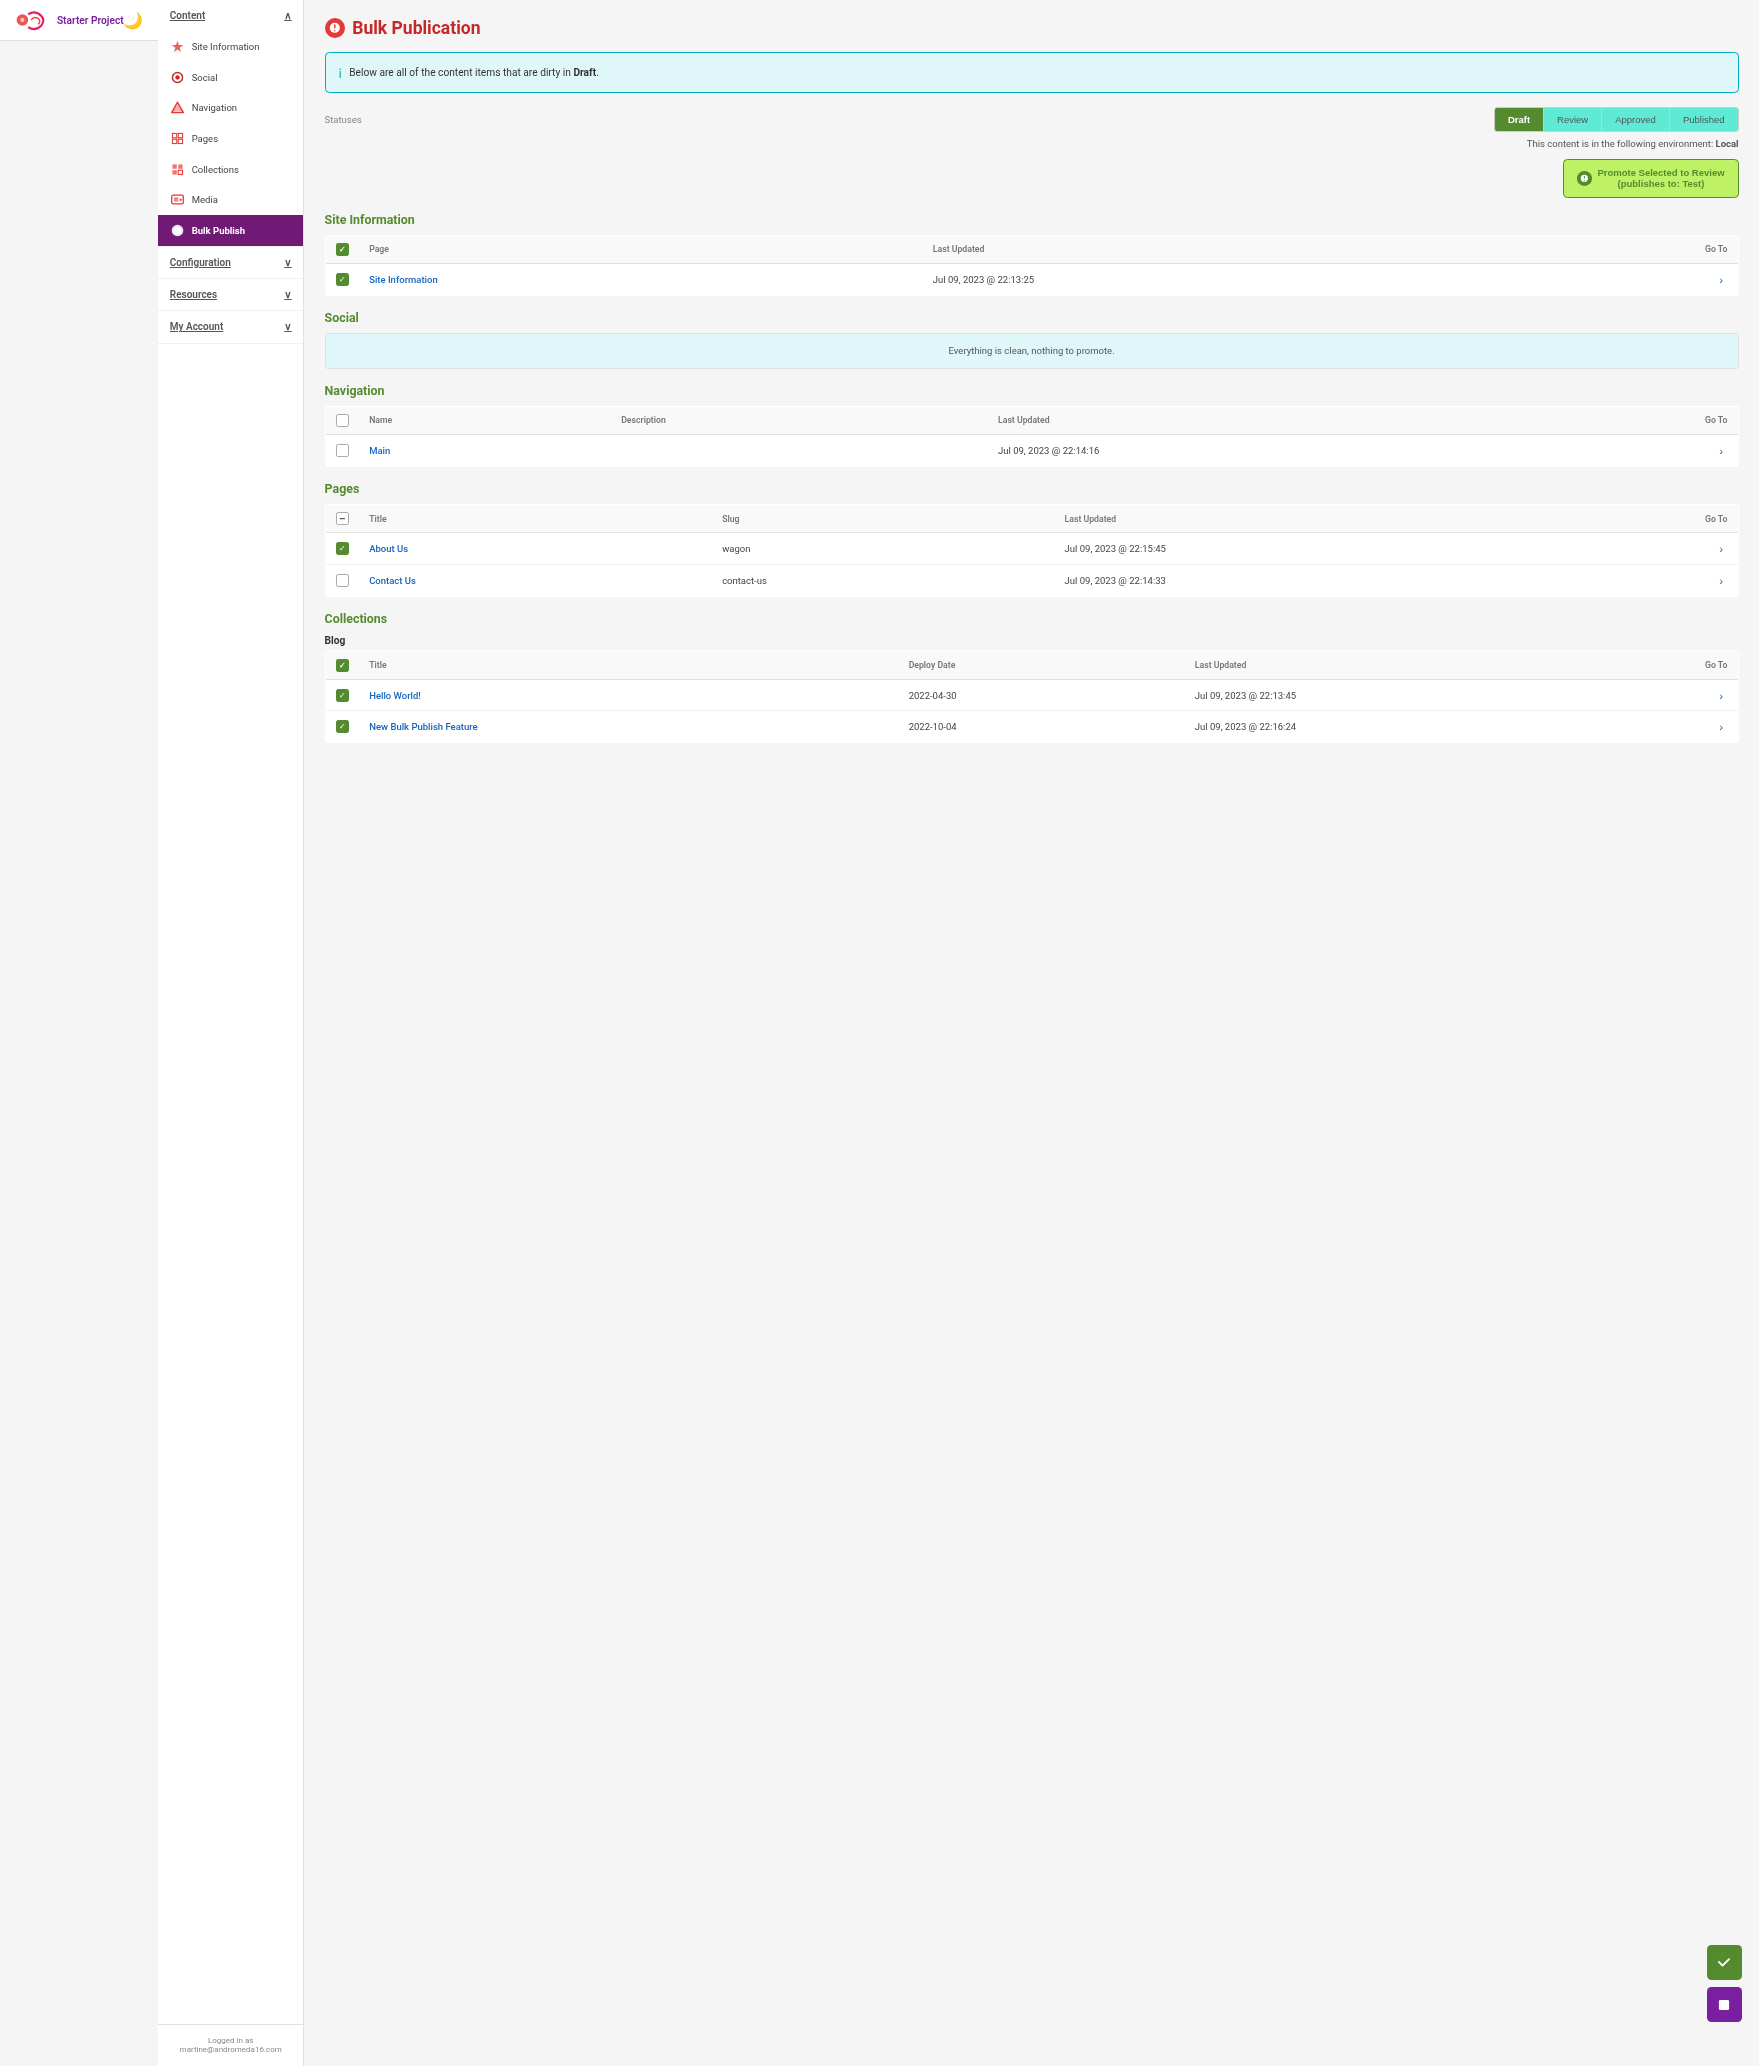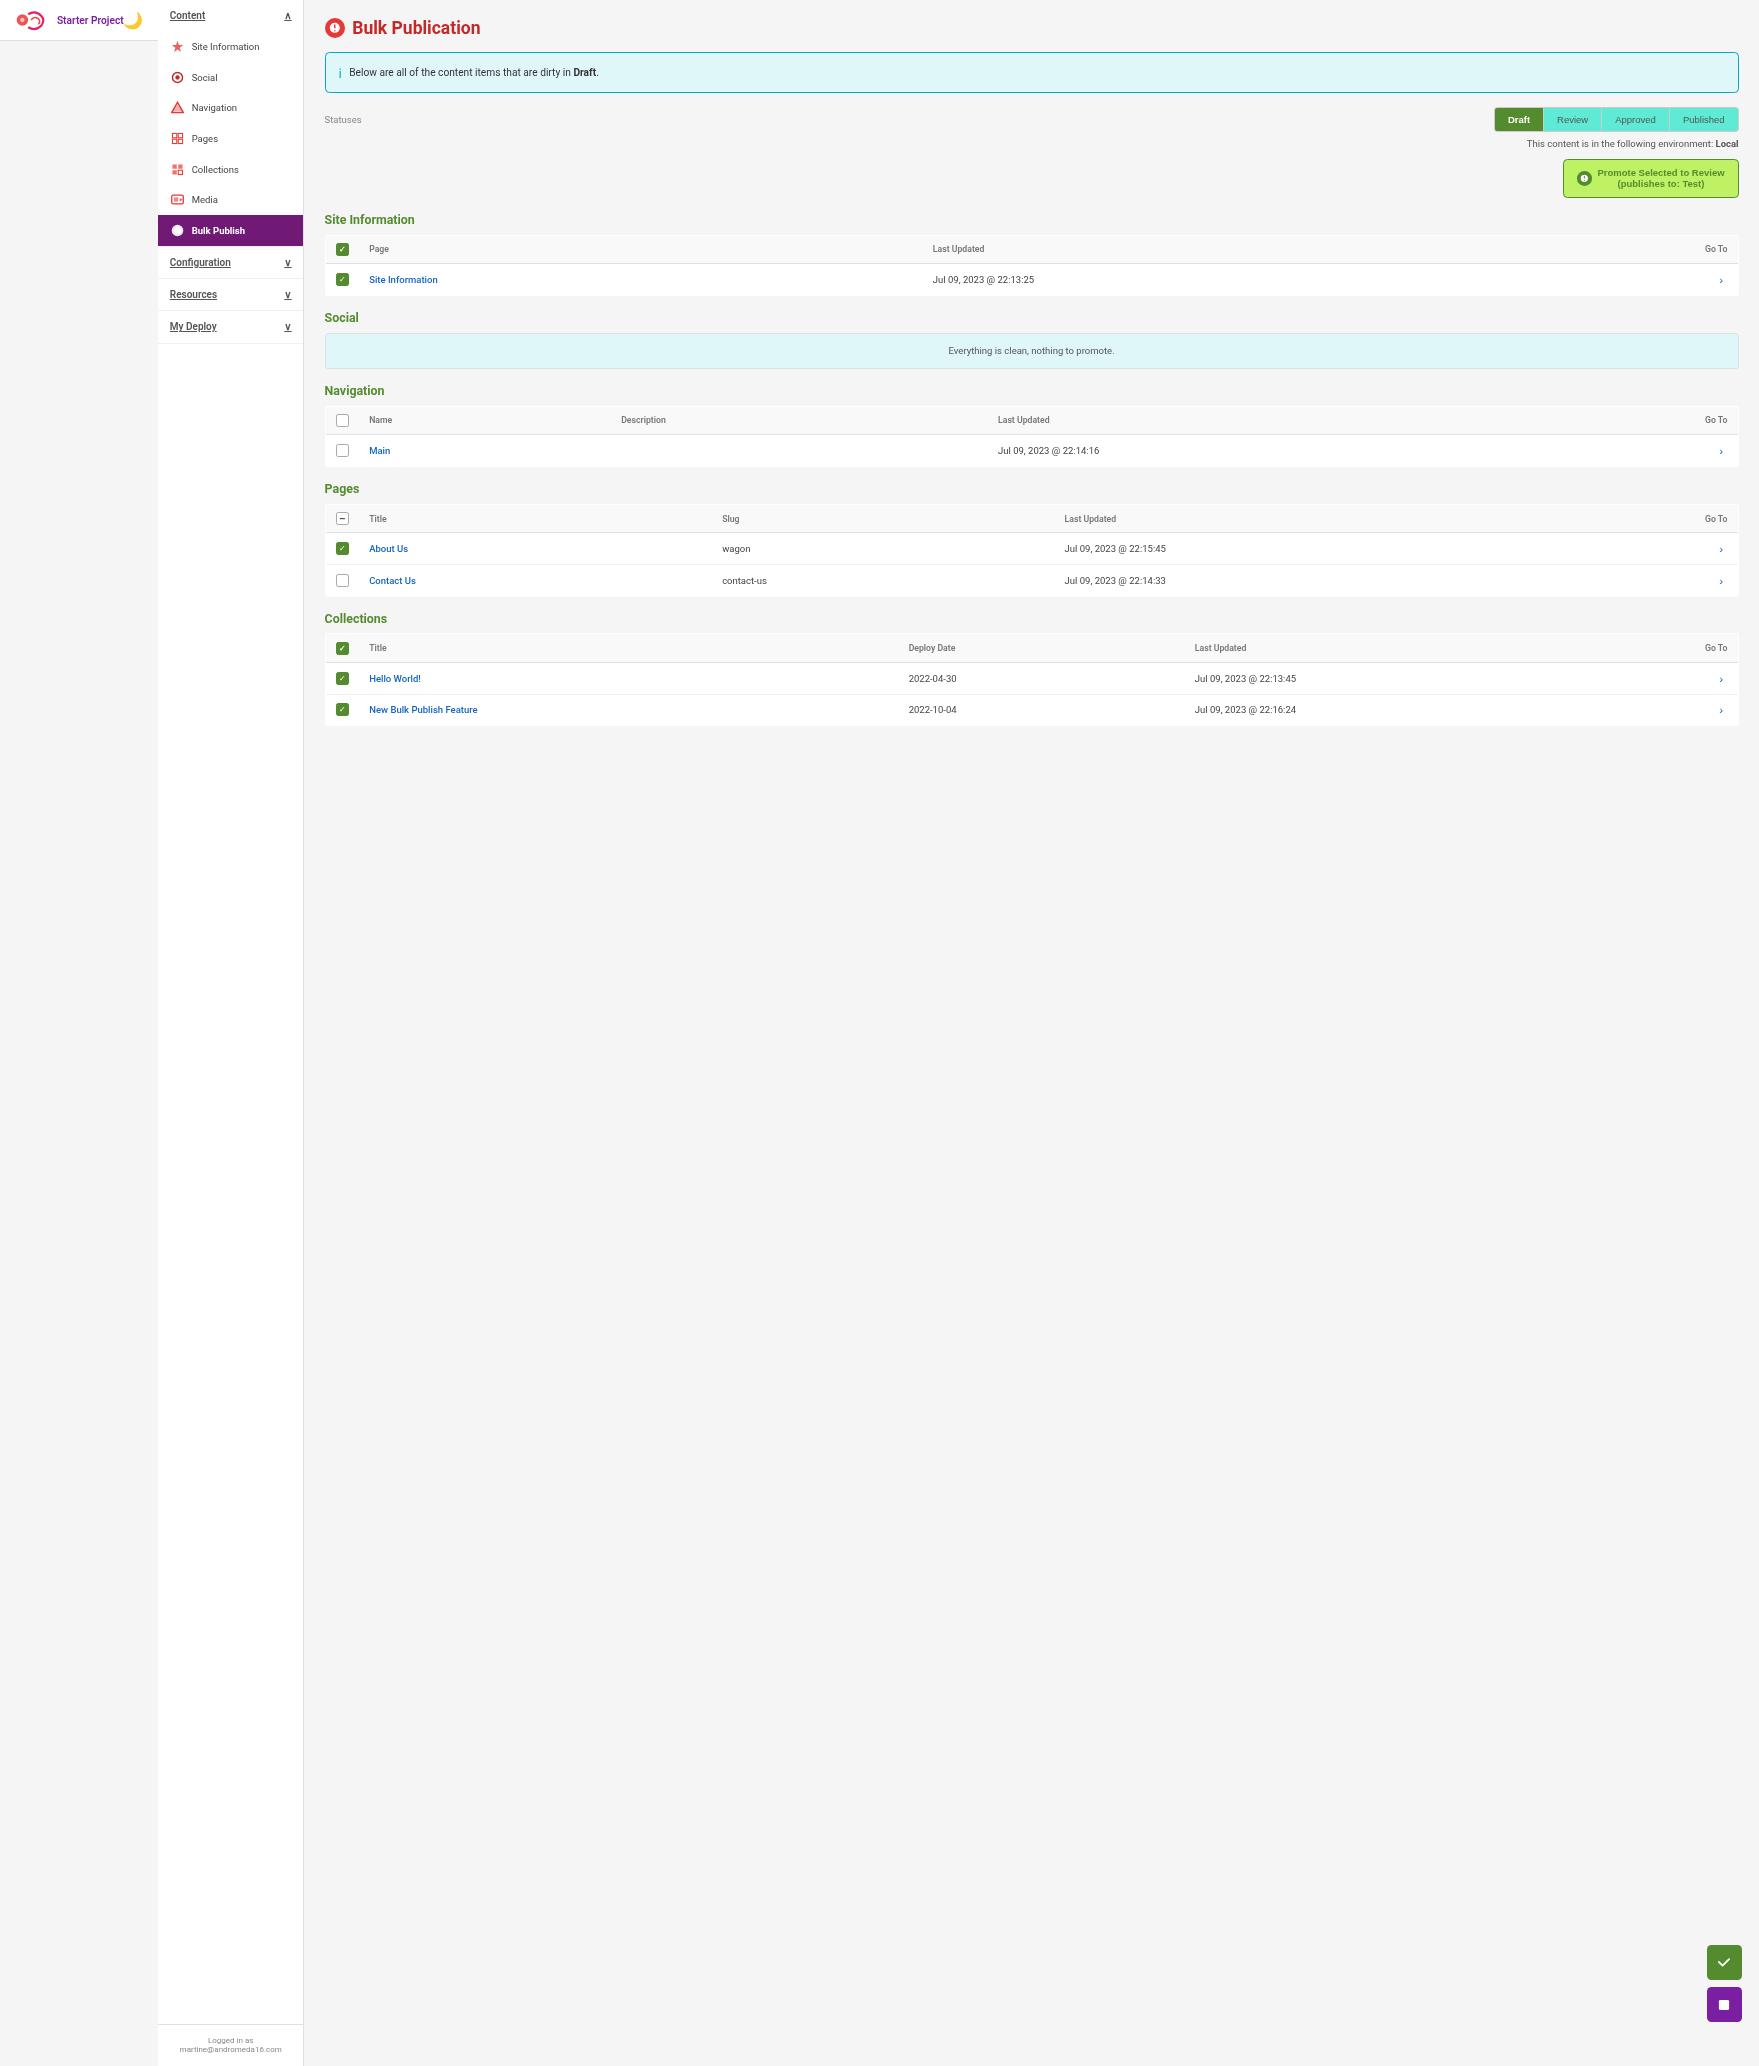--- a/index.html
+++ b/index.html
@@ -198,21 +198,21 @@
 
       <div class="sidebar-section">
         <div class="sidebar-section-header">
           <span>Resources</span>
           <span>∨</span>
         </div>
       </div>
 
       <div class="sidebar-section">
         <div class="sidebar-section-header">
-          <span>My Deploy</span>
+          <span>My Account</span>
           <span>∨</span>
         </div>
       </div>
 
       <div class="sidebar-footer">
         <span>Logged in as</span><br>
         <span>martine@andromeda16.com</span>
       </div>
     </div>
 
@@ -344,20 +344,21 @@
               </td>
             <td><a class="cell-link">Contact Us</a></td>
             <td>contact-us</td>
             <td>Jul 09, 2023 @ 22:14:33</td>
             <td style="text-align:right;"><button class="chevron-btn">›</button></td>
           </tr>
         </tbody>
       </table>
 
       <h2 class="section-heading">Collections</h2>
+      <p class="sub-heading">Blog</p>
       <table class="content-table">
         <thead>
           <tr>
             <th style="width:26px;">
               <div class="cb-checked">✓</div>
             </th>
             <th>Title</th>
             <th>Deploy Date</th>
             <th>Last Updated</th>
             <th style="width:44px; text-align:right;">Go To</th>

